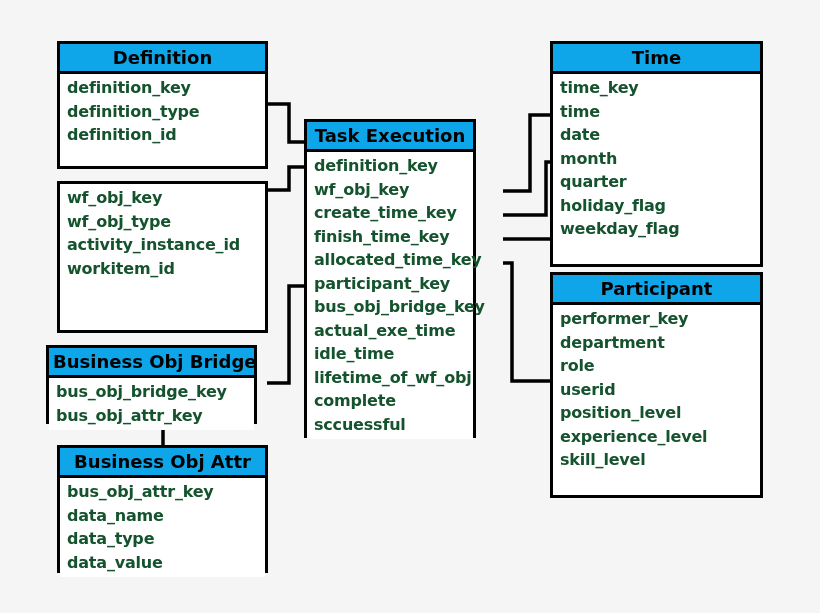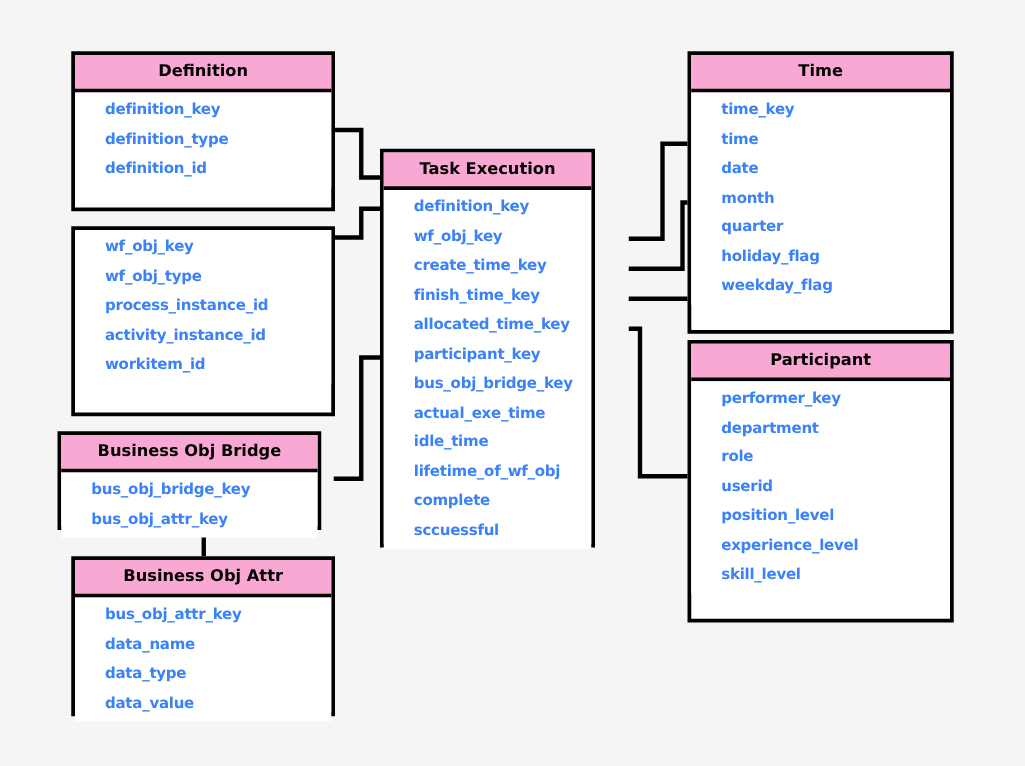--- a/index.html
+++ b/index.html
@@ -29,39 +29,39 @@
   .entity {
     position: absolute;
     z-index: 2;
     background: #ffffff;
     border: 3px solid #000000;
     box-sizing: border-box;
   }
   .entity-header {
     text-align: center;
     font-weight: bold;
-    font-size: 13px;
+    font-size: 18px;
     line-height: 24px;
     color: #000000;
     border-bottom: 3px solid #000000;
     padding: 2px 4px 1px 4px;
-    background: #f9a8d4;
+    background: #0ea5e9;
     white-space: nowrap;
     overflow: hidden;
   }
   .entity-fields {
     padding: 2px 0 3px 0;
     background: #ffffff;
   }
   .field {
-    font-size: 12px;
+    font-size: 16px;
     font-weight: bold;
     line-height: 23.5px;
-    color: #3b82f6;
-    padding-left: 24px;
+    color: #14532d;
+    padding-left: 7px;
     white-space: nowrap;
     letter-spacing: -0.2px;
   }
 </style>
 </head>
 <body>
 
 <div id="canvas">
 
   <svg id="wires" viewBox="0 0 820 613" width="820" height="613">
@@ -91,21 +91,20 @@
       <div class="field">definition_key</div>
       <div class="field">definition_type</div>
       <div class="field">definition_id</div>
     </div>
   </div>
 
   <div class="entity" style="left:57px; top:181px; width:211px; height:152px;">
     <div class="entity-fields">
       <div class="field">wf_obj_key</div>
       <div class="field">wf_obj_type</div>
-      <div class="field">process_instance_id</div>
       <div class="field">activity_instance_id</div>
       <div class="field">workitem_id</div>
     </div>
   </div>
 
   <div class="entity" style="left:46px; top:345px; width:211px; height:79px;">
     <div class="entity-header">Business Obj Bridge</div>
     <div class="entity-fields">
       <div class="field">bus_obj_bridge_key</div>
       <div class="field">bus_obj_attr_key</div>

